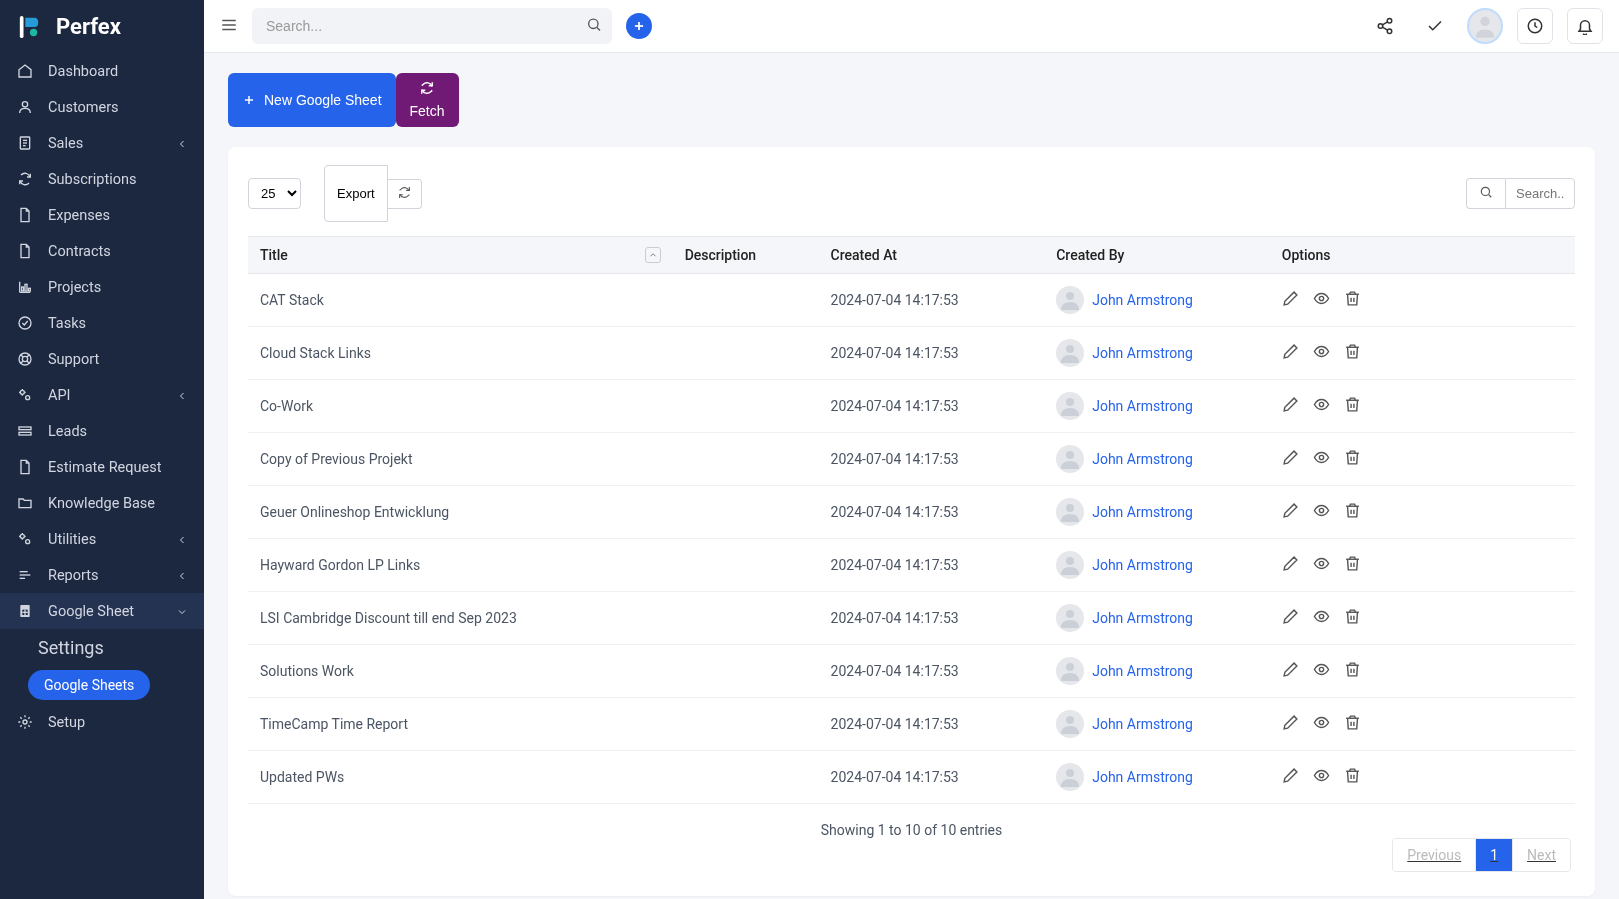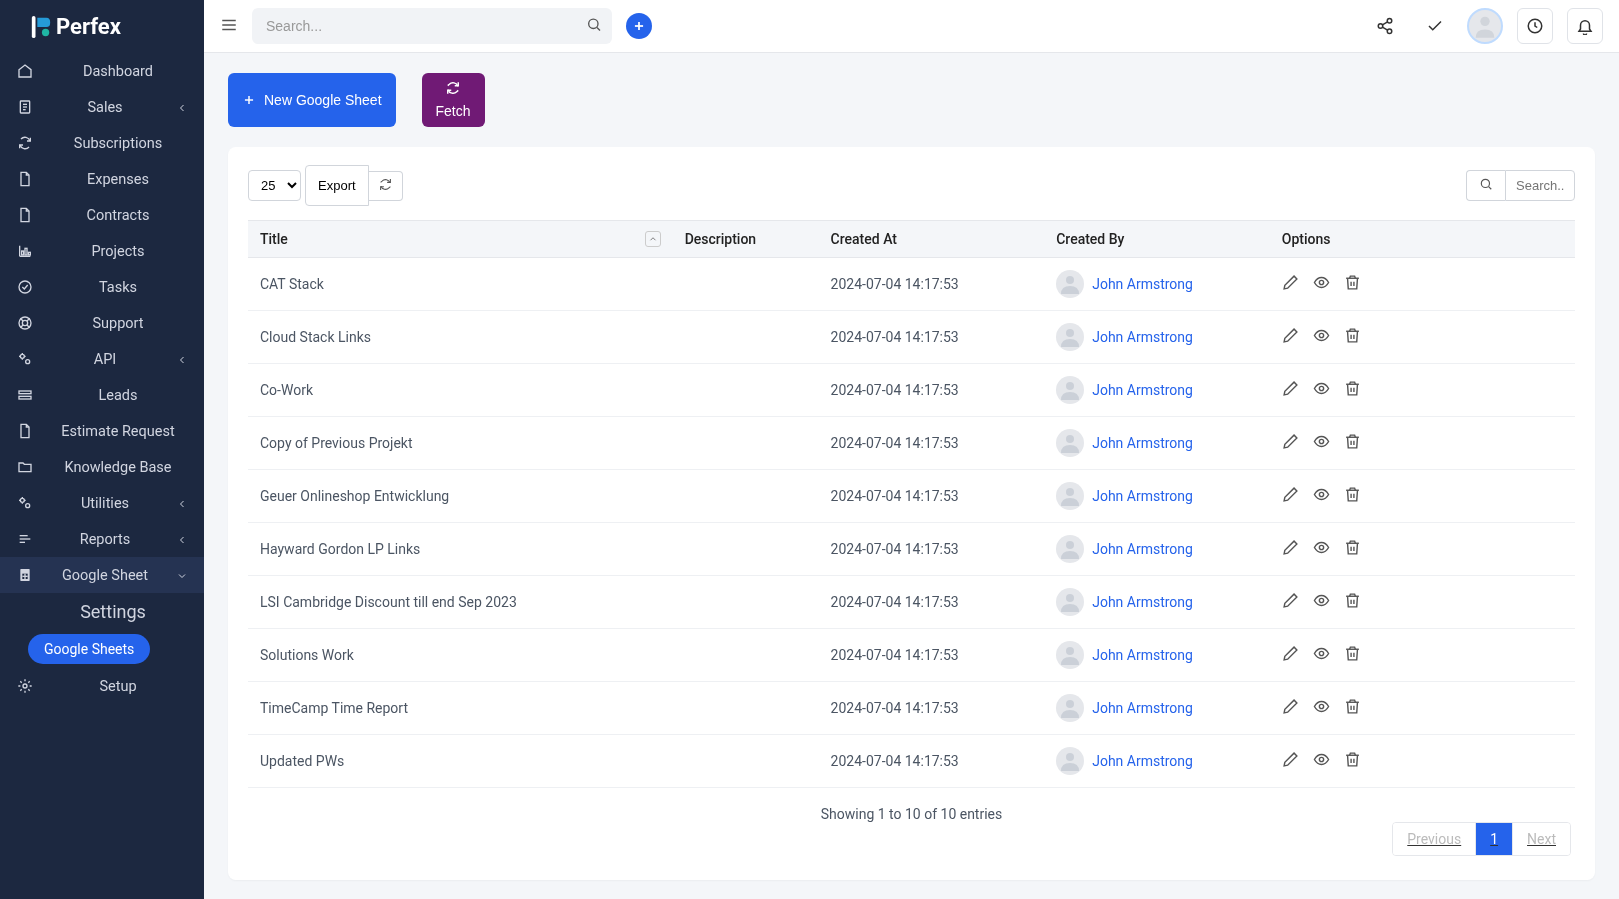--- a/index.html
+++ b/index.html
@@ -1,30 +1,30 @@
 <!DOCTYPE html>
 <html><head>
 <meta charset="utf-8">
 <style>
 * { box-sizing: border-box; margin: 0; padding: 0; }
 body { font-family: -apple-system, BlinkMacSystemFont, "Segoe UI", Roboto, sans-serif; background: #f4f6f9; color: #333; font-size: 14px; }
 .app { display: flex; height: 100vh; }
 
 
 .sidebar { width: 204px; background: #1c2840; color: #d1d5e0; display: flex; flex-direction: column; flex-shrink: 0; }
-.logo { display: flex; align-items: center; padding: 14px 30px; gap: 4px; }
+.logo { display: flex; align-items: center; padding: 14px 18px; gap: 16px; }
 .logo-mark { width: 22px; height: 22px; position: relative; }
 .logo-mark svg { width: 100%; height: 100%; }
 .logo-text { font-size: 22px; font-weight: 700; color: #fff; }
 .nav { flex: 1; overflow-y: auto; }
 .nav-item { display: flex; align-items: center; padding: 9px 16px; cursor: pointer; color: #d1d5e0; font-size: 14.5px; gap: 14px; }
 .nav-item.active { background: #253352; }
 .nav-icon { width: 18px; height: 18px; display: flex; align-items: center; justify-content: center; flex-shrink: 0; }
 .nav-icon svg { width: 16px; height: 16px; stroke: currentColor; fill: none; stroke-width: 2; }
-.nav-label { flex: 1; text-align: center; }
+.nav-label { flex: 1; }
 .nav-chevron { width: 12px; height: 12px; }
 .nav-chevron svg { width: 12px; height: 12px; stroke: currentColor; fill: none; stroke-width: 2; }
 .nav-sub { padding-left: 38px; }
 .nav-sub .nav-item { padding: 8px 16px 8px 0; font-size: 18px; }
 .nav-pill { background: #2563eb; color: #ffffff; border-radius: 16px; padding: 7px 16px; margin: 4px 0 4px 28px; display: inline-block; font-size: 14px; cursor: pointer; }
 
 
 .main { flex: 1; display: flex; flex-direction: column; overflow: hidden; }
 .topbar { background: #fff; border-bottom: 1px solid #e5e7eb; display: flex; align-items: center; padding: 8px 16px; gap: 14px; }
 .hamburger { cursor: pointer; color: #555; }
@@ -38,30 +38,30 @@
 .add-btn svg { width: 14px; height: 14px; stroke: #fff; stroke-width: 3; }
 .topbar-spacer { flex: 1; }
 .topbar-icon { width: 36px; height: 36px; border-radius: 6px; display: flex; align-items: center; justify-content: center; cursor: pointer; color: #333; }
 .topbar-icon svg { width: 18px; height: 18px; stroke: currentColor; fill: none; stroke-width: 2; }
 .topbar-icon.bordered { border: 1px solid #e0e3e8; }
 .avatar-btn { width: 36px; height: 36px; border-radius: 50%; border: 2px solid #bfdbfe; background: #e5e7eb; display: flex; align-items: center; justify-content: center; cursor: pointer; overflow: hidden; }
 .avatar-btn svg { width: 28px; height: 28px; }
 
 
 .content { flex: 1; overflow-y: auto; padding: 20px 24px; }
-.action-bar { display: flex; gap: 26px; margin-bottom: 20px; }
+.action-bar { display: flex; gap: 0; margin-bottom: 20px; }
 .btn { display: inline-flex; align-items: center; gap: 8px; padding: 8px 14px; border-radius: 6px; font-size: 14px; font-weight: 500; cursor: pointer; border: none; }
 .btn-primary { background: #2563eb; color: #fff; }
 .btn-success { background: #701a75; color: #fff; flex-direction: column; }
 .btn svg { width: 14px; height: 14px; stroke: currentColor; fill: none; stroke-width: 2.5; }
 
 .card { background: #fff; border-radius: 8px; padding: 18px 20px; box-shadow: 0 1px 2px rgba(0,0,0,0.04); }
 .table-controls { display: flex; align-items: center; gap: 0; margin-bottom: 14px; }
 .select-len { border: 1px solid #d1d5db; border-radius: 4px; padding: 6px 8px; font-size: 13px; background: #fff; }
-.btn-outline { border: 1px solid #d1d5db; background: #fff; padding: 12px 12px; font-size: 13px; border-radius: 4px; cursor: pointer; margin-left: 4px; }
+.btn-outline { border: 1px solid #d1d5db; background: #fff; padding: 20px 12px; font-size: 13px; border-radius: 4px; cursor: pointer; margin-left: 23px; }
 .btn-icon-only { border: 1px solid #d1d5db; background: #fff; padding: 6px 10px; border-radius: 4px; cursor: pointer; border-left: none; border-top-left-radius: 0; border-bottom-left-radius: 0; }
 .btn-outline.joined { border-top-right-radius: 0; border-bottom-right-radius: 0; }
 .table-controls-spacer { flex: 1; }
 .table-search-wrap { display: flex; }
 .table-search-btn { border: 1px solid #d1d5db; border-right: none; border-radius: 4px 0 0 4px; padding: 6px 12px; background: #fff; }
 .table-search-btn svg { width: 14px; height: 14px; stroke: #555; fill: none; stroke-width: 2; }
 .table-search-input { border: 1px solid #d1d5db; border-radius: 0 4px 4px 0; padding: 6px 10px; font-size: 13px; width: 70px; }
 
 table.data { width: 100%; border-collapse: collapse; }
 table.data thead th { text-align: left; background: #f4f6f9; padding: 10px 12px; font-weight: 500; color: #222; border-bottom: 1px solid #e5e7eb; border-top: 1px solid #e5e7eb; font-size: 14px; }
@@ -101,20 +101,28 @@
       </span>
       <span class="logo-text">Perfex</span>
     </div>
     <nav class="nav" id="nav"><div class="nav-item">
           <span class="nav-icon">
             <svg viewBox="0 0 24 24">
               <path d="M3 10 L12 3 L21 10 L21 21 L3 21 Z"></path>
             </svg>
           </span>
           <span class="nav-label">Dashboard</span>
+        </div><div class="nav-item">
+          <span class="nav-icon">
+            <svg viewBox="0 0 24 24">
+              <circle cx="12" cy="8" r="4"></circle>
+              <path d="M4 21 Q4 14 12 14 Q20 14 20 21"></path>
+            </svg>
+          </span>
+          <span class="nav-label">Customers</span>
         </div><div class="nav-item">
           <span class="nav-icon">
             <svg viewBox="0 0 24 24">
               <rect x="5" y="3" width="14" height="18" rx="1"></rect>
               <line x1="9" y1="8" x2="15" y2="8"></line>
               <line x1="9" y1="12" x2="15" y2="12"></line>
               <line x1="9" y1="16" x2="13" y2="16"></line>
             </svg>
           </span>
           <span class="nav-label">Sales</span>

